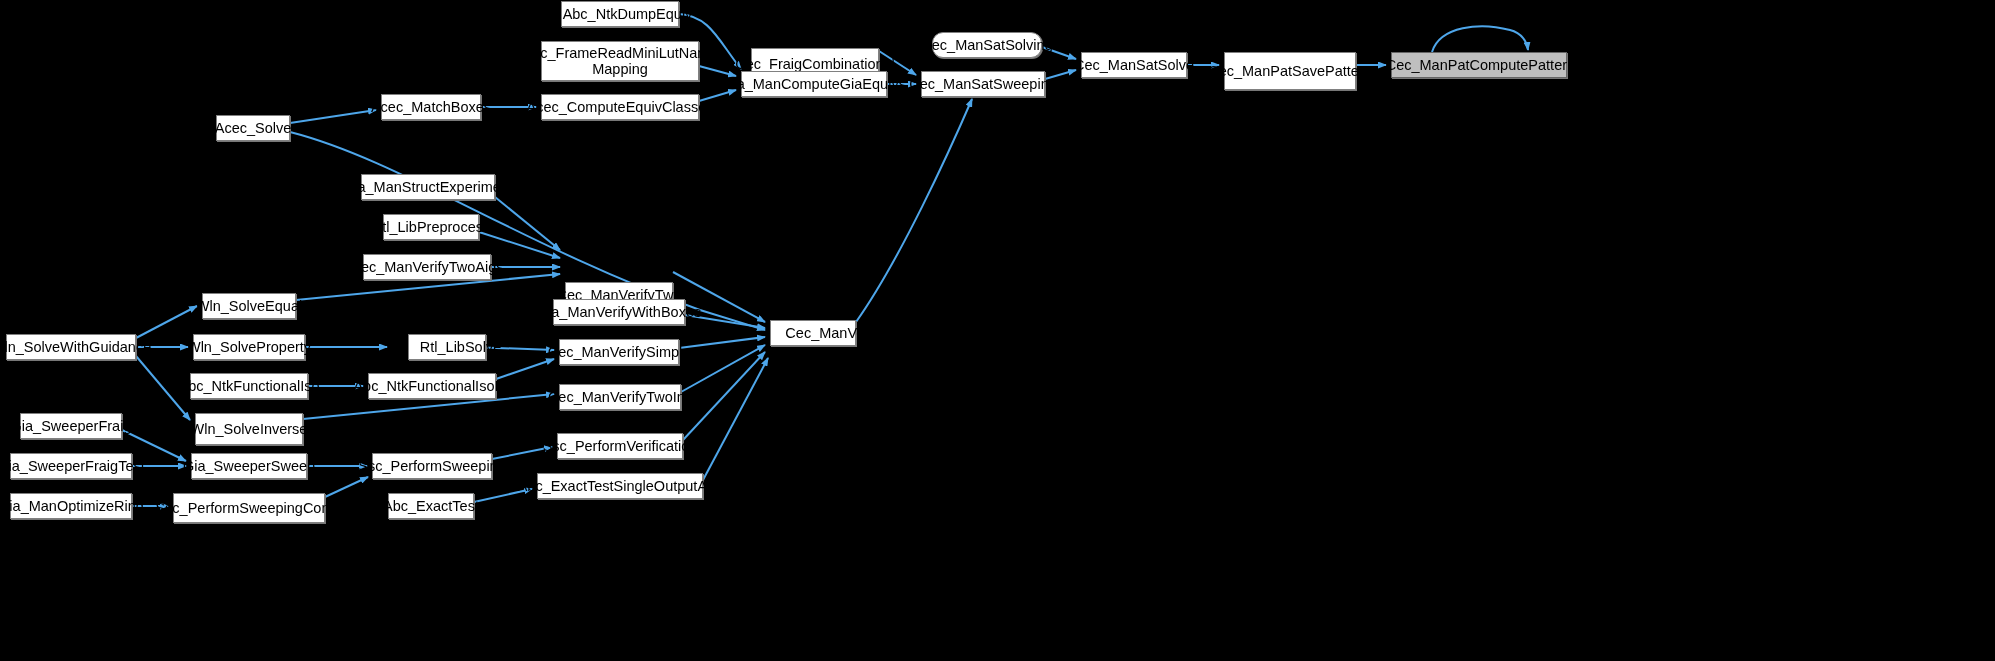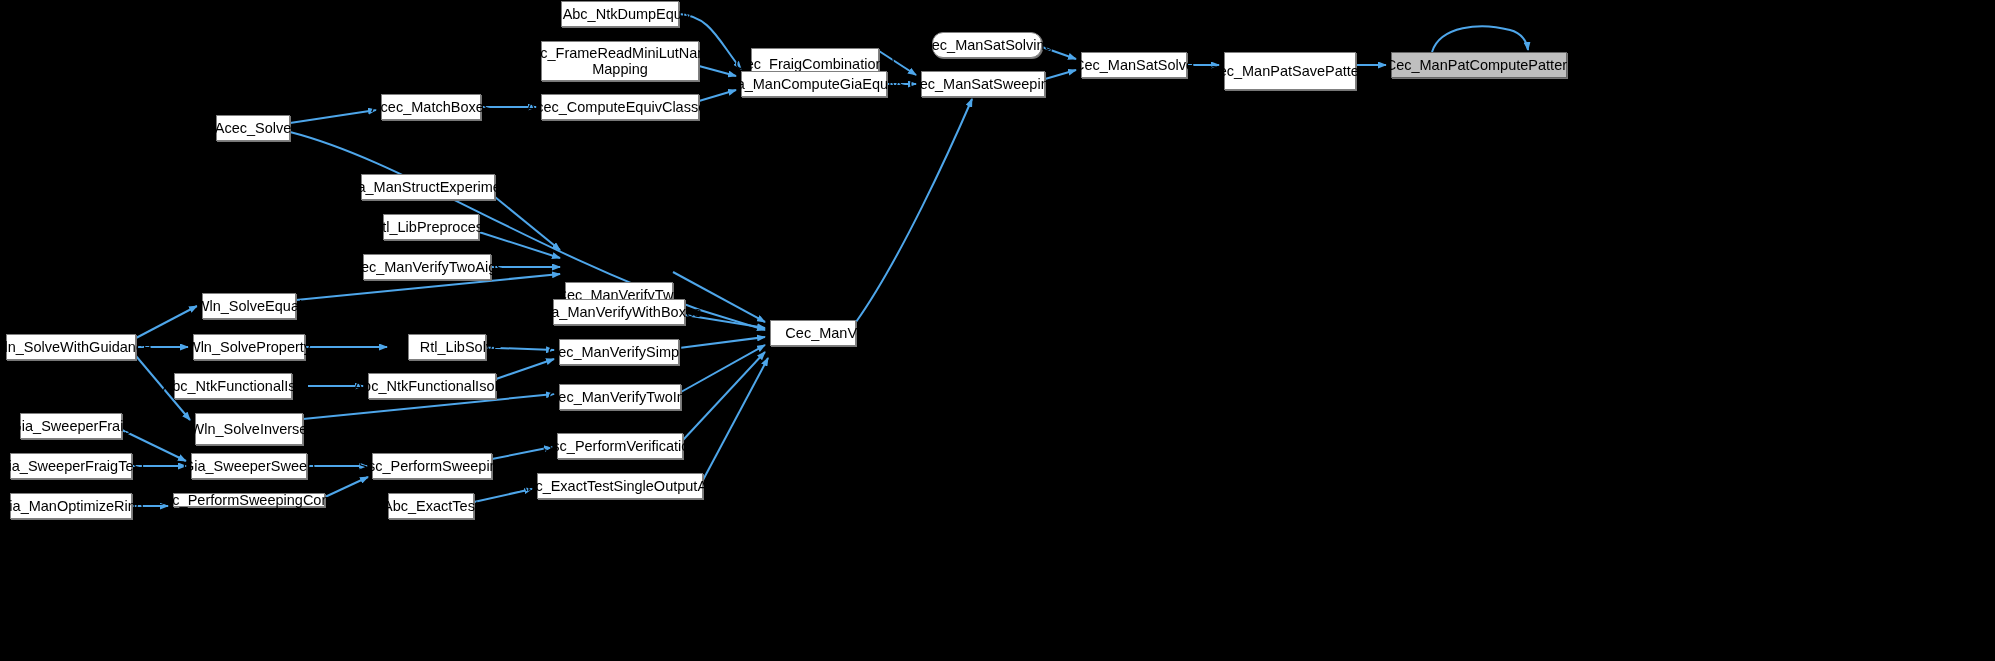--- a/index.html
+++ b/index.html
@@ -115,27 +115,27 @@
       <div class="node" style="left: 383px; top: 214px; width: 96px; height: 26px;">Rtl_LibPreprocess</div>
       <div class="node" style="left: 363px; top: 254px; width: 128px; height: 26px;">Cec_ManVerifyTwoAigs</div>
       <div class="node" style="left: 565px; top: 254px; width: 108px; height: 26px; margin-top: 28px;">Cec_ManVerifyTwo</div>
       <div class="node" style="left: 202px; top: 293px; width: 94px; height: 26px;">Wln_SolveEqual</div>
       <div class="node" style="left: 553px; top: 299px; width: 132px; height: 26px;">Gia_ManVerifyWithBoxes</div>
       <div class="node" style="left: 770px; top: 320px; width: 86px; height: 26px; padding-left: 48px;">Cec_ManVerify</div>
       <div class="node" style="left: 6px; top: 334px; width: 130px; height: 26px;">Wln_SolveWithGuidance</div>
       <div class="node" style="left: 193px; top: 334px; width: 112px; height: 26px;">Wln_SolveProperty</div>
       <div class="node" style="left: 408px; top: 334px; width: 78px; height: 26px; padding-left: 32px;">Rtl_LibSolve</div>
       <div class="node" style="left: 559px; top: 339px; width: 120px; height: 26px;">Cec_ManVerifySimple</div>
-      <div class="node" style="left: 174px; top: 373px; width: 118px; height: 26px;">Abc_NtkFunctionalIso</div>
+      <div class="node" style="left: 190px; top: 373px; width: 118px; height: 26px;">Abc_NtkFunctionalIso</div>
       <div class="node" style="left: 368px; top: 373px; width: 128px; height: 26px;">Abc_NtkFunctionalIsoInt</div>
       <div class="node" style="left: 559px; top: 384px; width: 122px; height: 26px;">Cec_ManVerifyTwoInv</div>
       <div class="node" style="left: 20px; top: 413px; width: 102px; height: 26px;">Gia_SweeperFraig</div>
       <div class="node" style="left: 195px; top: 413px; width: 108px; height: 32px;">Wln_SolveInverse</div>
       <div class="node" style="left: 557px; top: 433px; width: 126px; height: 26px;">Ssc_PerformVerification</div>
       <div class="node" style="left: 10px; top: 453px; width: 122px; height: 26px;">Gia_SweeperFraigTest</div>
       <div class="node" style="left: 191px; top: 453px; width: 116px; height: 26px;">Gia_SweeperSweep</div>
       <div class="node" style="left: 372px; top: 453px; width: 120px; height: 26px;">Ssc_PerformSweeping</div>
       <div class="node" style="left: 537px; top: 473px; width: 166px; height: 26px;">Abc_ExactTestSingleOutputAIG</div>
       <div class="node" style="left: 10px; top: 493px; width: 122px; height: 26px;">Gia_ManOptimizeRing</div>
-      <div class="node" style="left: 173px; top: 493px; width: 152px; height: 14px; padding-left: 8px;">Ssc_PerformSweepingConstr</div>
+      <div class="node" style="left: 173px; top: 493px; width: 152px; height: 30px; padding-left: 8px;">Ssc_PerformSweepingConstr</div>
       <div class="node" style="left: 388px; top: 493px; width: 86px; height: 26px;">Abc_ExactTest</div>
     </div>
 </div>
 
 </body></html>

